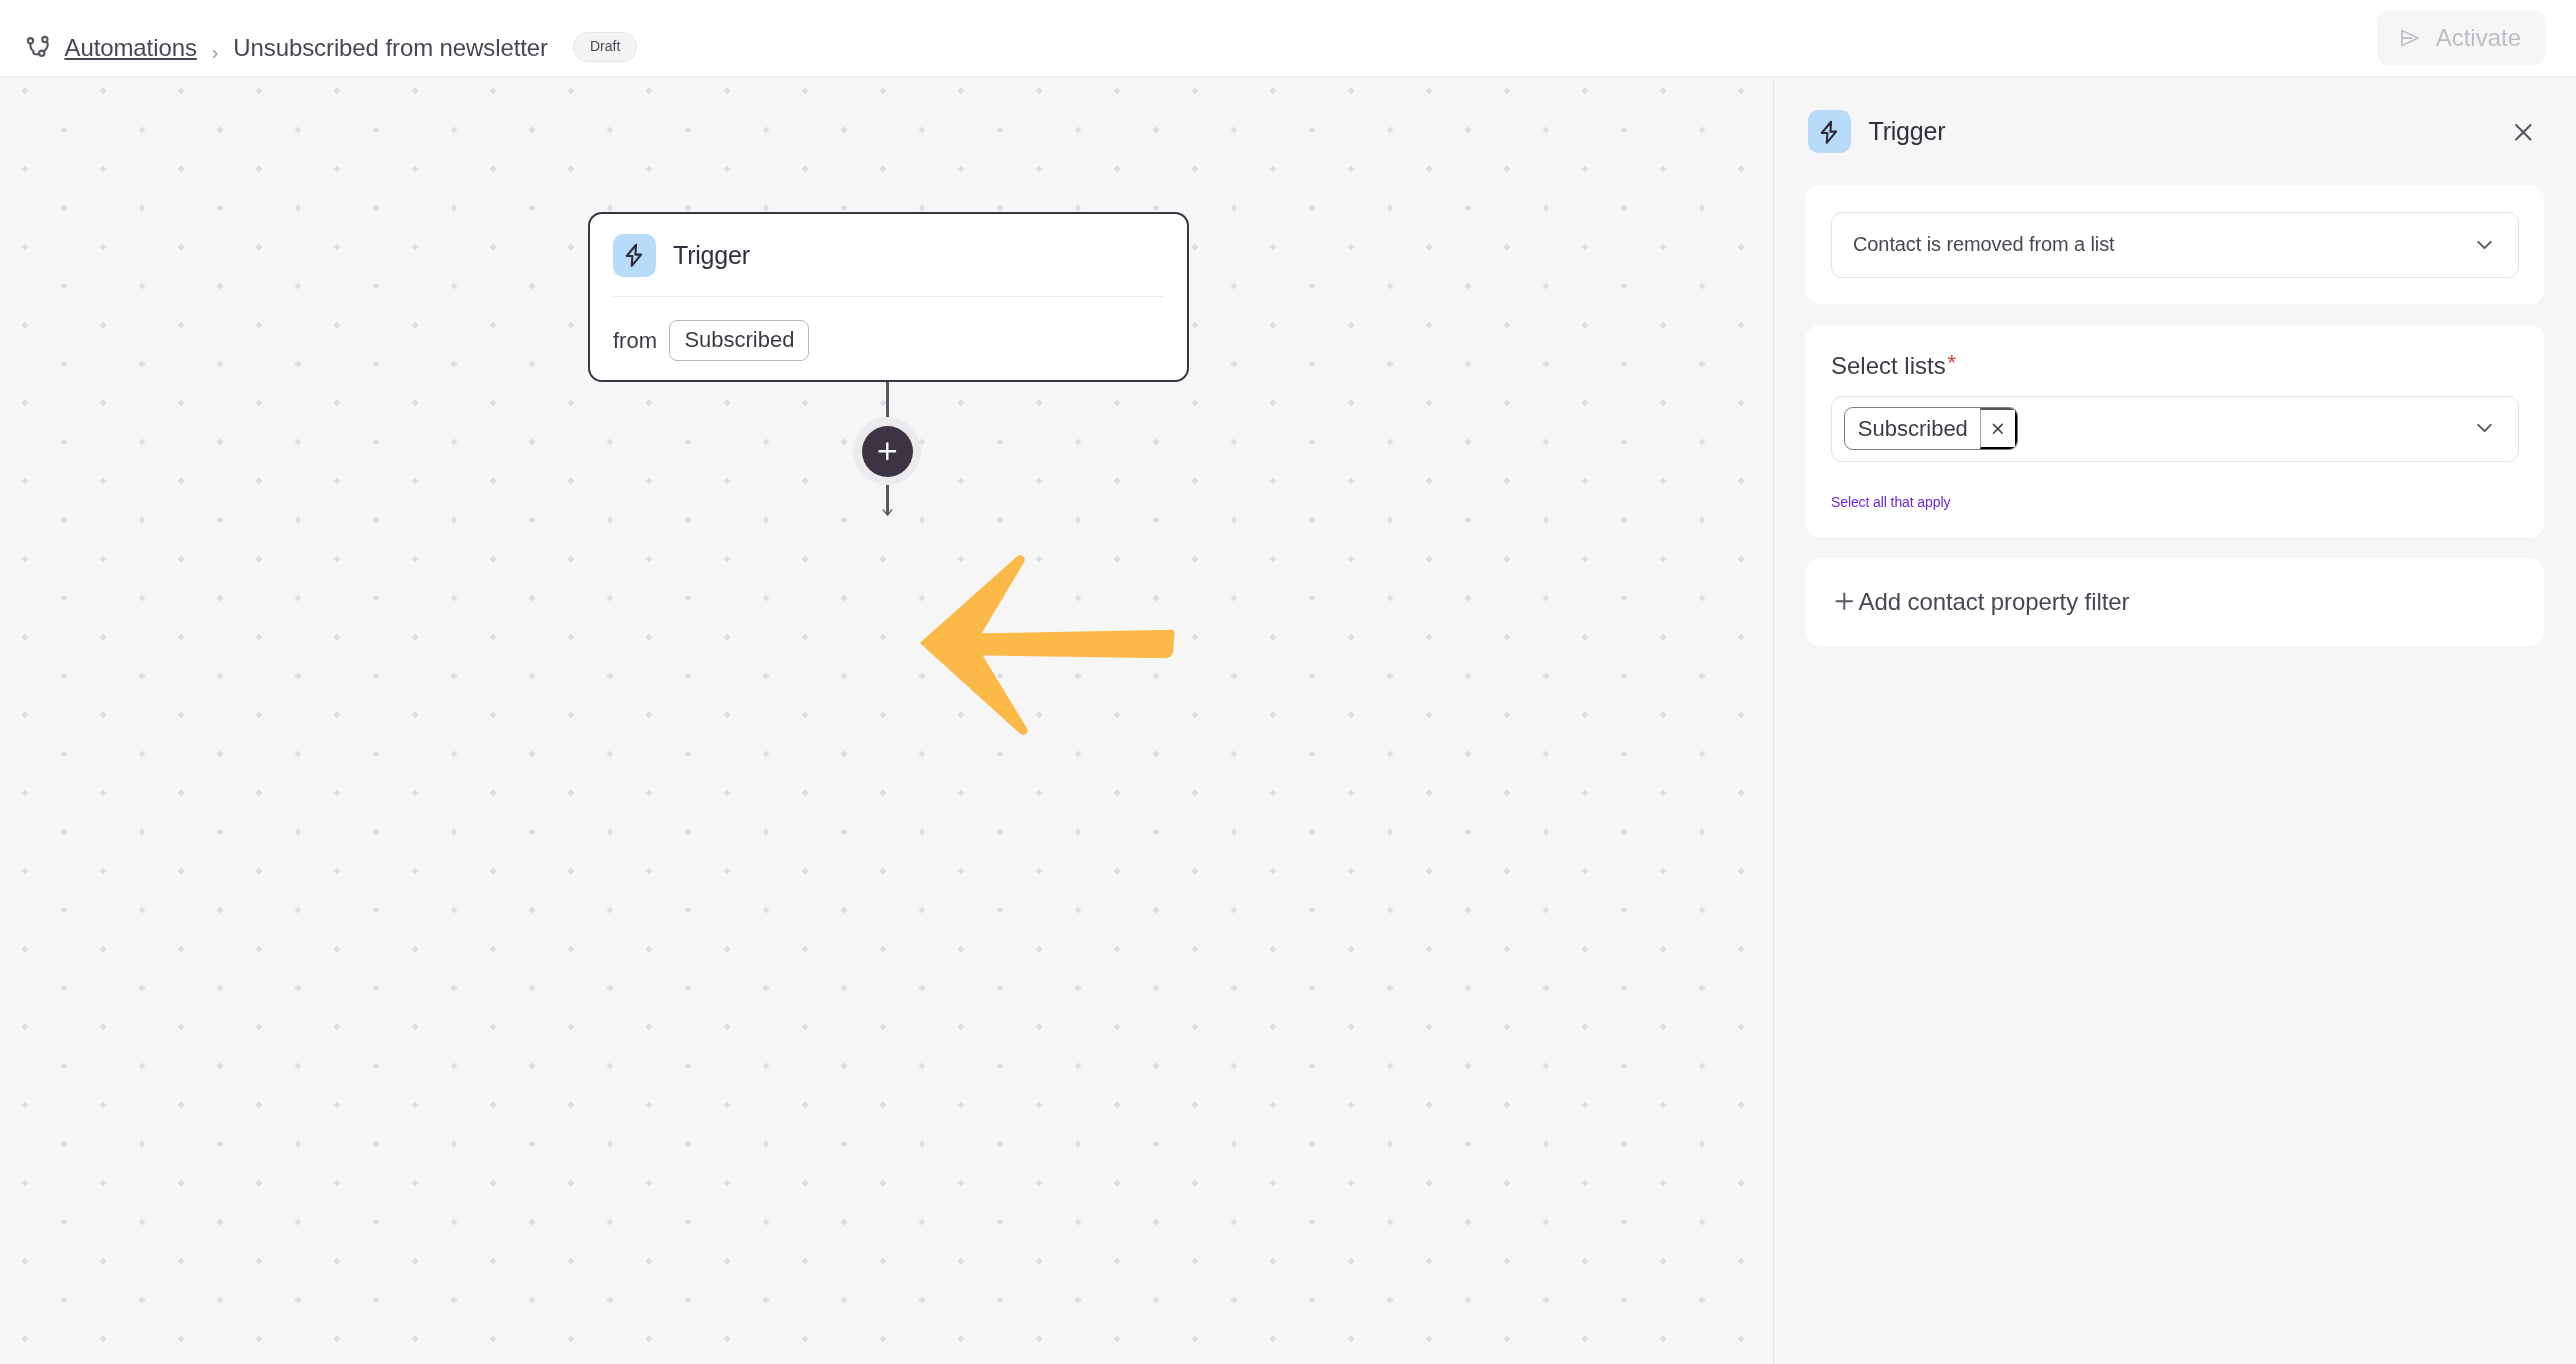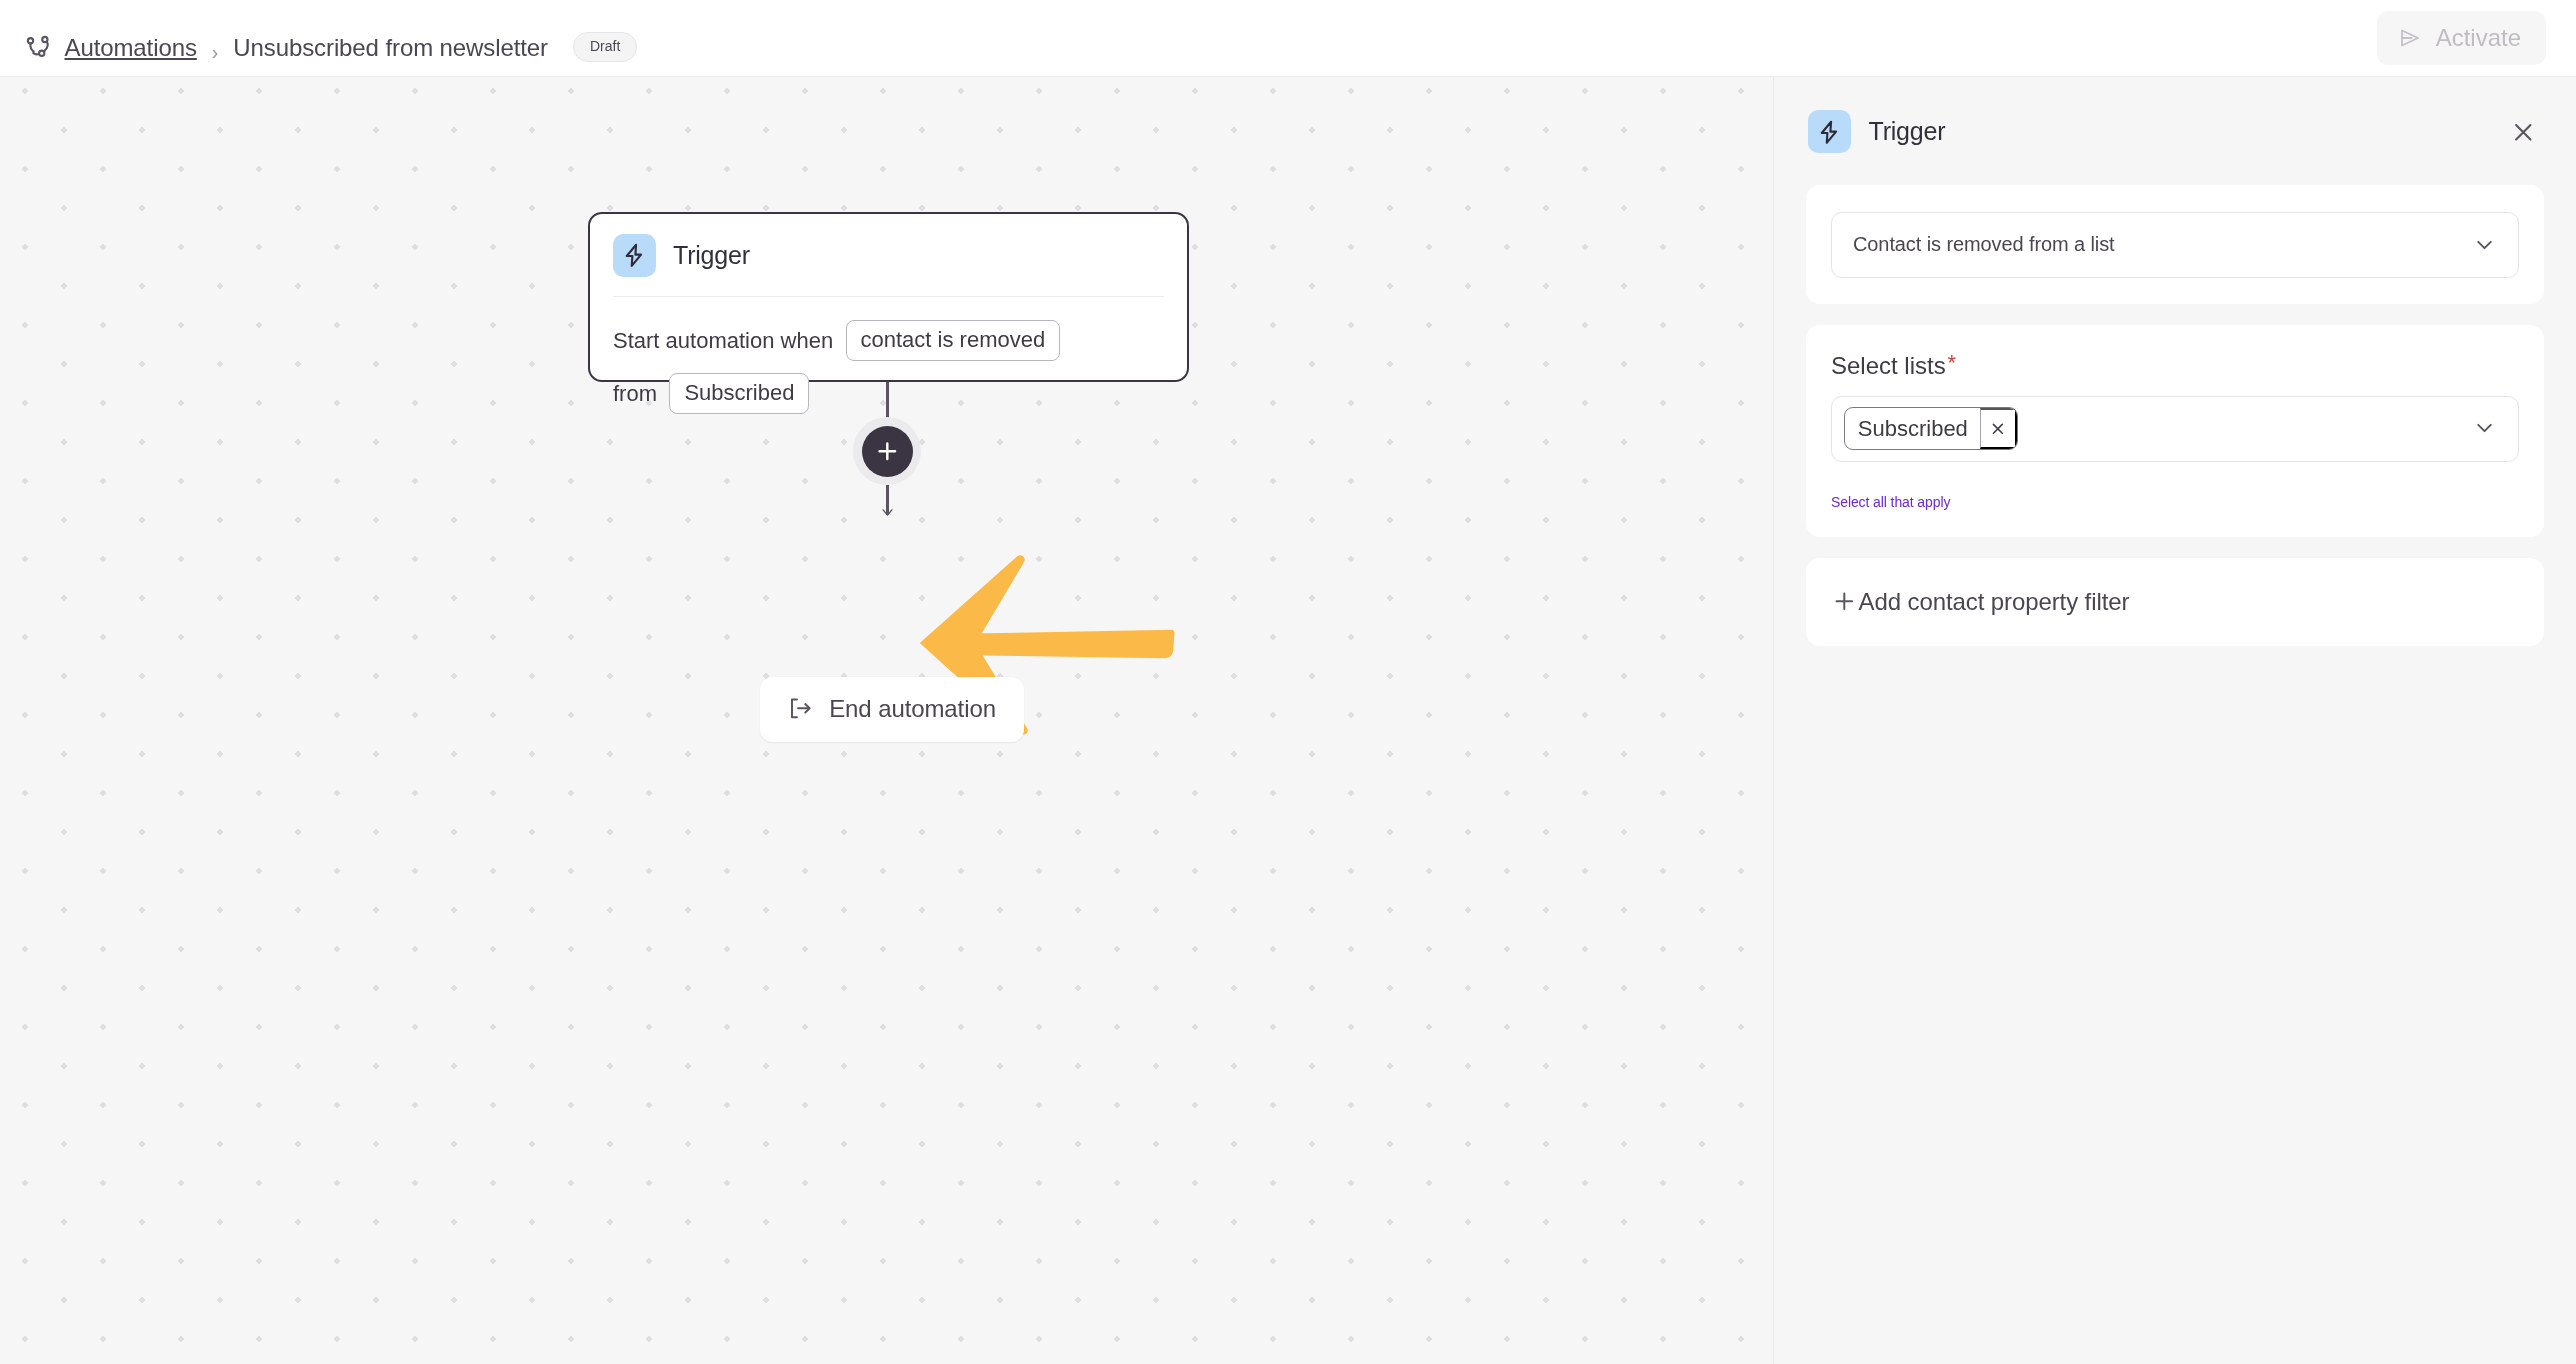--- a/index.html
+++ b/index.html
@@ -417,24 +417,20 @@
     <div class="tc-head">
       <span class="bolt-badge">
         <svg width="26.6" height="26.6" viewBox="0 0 24 24" fill="none" stroke="#2f2a38" stroke-width="1.9" stroke-linecap="round" stroke-linejoin="round">
           <path d="M13.6 2.5 L5.2 12.6 h5.1 l-0.6 8.9 8.4-10.1 h-5.1 z"></path>
         </svg>
       </span>
       <span class="tc-title">Trigger</span>
     </div>
     <div class="tc-body">
       <div class="tc-row">
-        <span class="tc-text">Start automation when</span>
-        <span class="tc-chip">contact is removed</span>
-      </div>
-      <div class="tc-row">
         <span class="tc-text">from</span>
         <span class="tc-chip">Subscribed</span>
       </div>
     </div>
   </div>
 
   <div class="connector"></div>
   <span class="connector-arrow">
     <svg width="21" height="21" viewBox="0 0 24 24" fill="none" stroke="#5a5560" stroke-width="1.6" stroke-linecap="round" stroke-linejoin="round">
       <path d="M7 9 L12 15 L17 9"></path>
@@ -448,30 +444,20 @@
       </svg>
     </span>
   </button>
 
   <span class="pointer-arrow">
     <svg width="257" height="204" viewBox="0 0 290 230" fill="none">
       <path d="M2 114 L112 16 C116 13 122 17 120 22 L72 103 L286 99 C290 99 290 104 289 107 L288 123 C287 128 284 131 279 131 L73 128 L123 210 C126 215 120 220 115 216 Z" fill="#fbb948"></path>
     </svg>
   </span>
 
-  <div class="end-node">
-    <span>
-      <svg width="26.6" height="26.6" viewBox="0 0 24 24" fill="none" stroke="#5a5560" stroke-width="1.8" stroke-linecap="round" stroke-linejoin="round">
-        <path d="M9 4 H4.5 V20 H9"></path>
-        <path d="M10 12 H20"></path>
-        <path d="M16.5 8.2 L20.4 12 L16.5 15.8"></path>
-      </svg>
-    </span>
-    <span class="end-label">End automation</span>
-  </div>
 
 </div>
 
 <div class="side-panel">
 
   <div class="sp-head">
     <span class="bolt-badge">
       <svg width="26.6" height="26.6" viewBox="0 0 24 24" fill="none" stroke="#2f2a38" stroke-width="1.9" stroke-linecap="round" stroke-linejoin="round">
         <path d="M13.6 2.5 L5.2 12.6 h5.1 l-0.6 8.9 8.4-10.1 h-5.1 z"></path>
       </svg>

